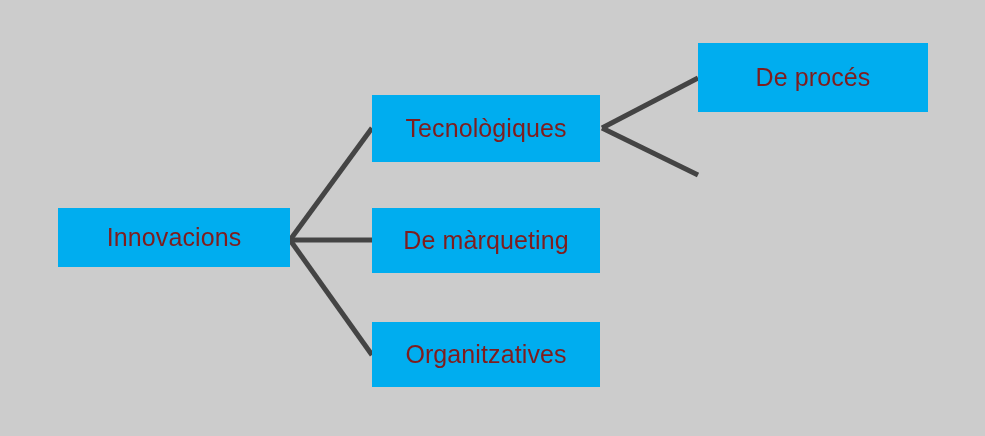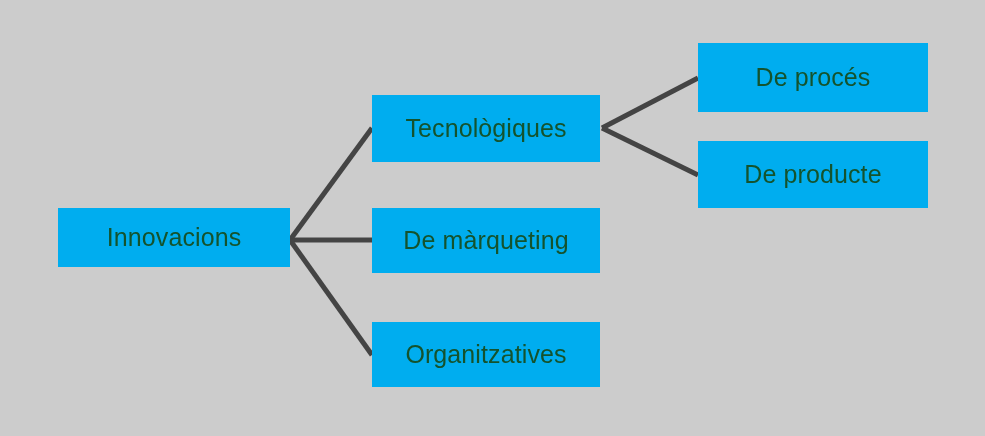--- a/index.html
+++ b/index.html
@@ -21,21 +21,21 @@
   #connector-layer {
     position: absolute;
     left: 0;
     top: 0;
     width: 985px;
     height: 436px;
   }
   .node-box {
     position: absolute;
     background: #00adef;
-    color: #14532d;
+    color: #7f1d1d;
     display: flex;
     align-items: center;
     justify-content: center;
     font-size: 25px;
     font-weight: 400;
     line-height: 1;
     letter-spacing: 0.1px;
     white-space: nowrap;
     box-sizing: border-box;
     z-index: 2;
@@ -110,17 +110,14 @@
   </div>
 
   <div class="node-box" id="node-organitzatives">
     <span>Organitzatives</span>
   </div>
 
   <div class="node-box" id="node-proces">
     <span>De procés</span>
   </div>
 
-  <div class="node-box" id="node-producte">
-    <span>De producte</span>
-  </div>
 
 </div>
 
 </body></html>

